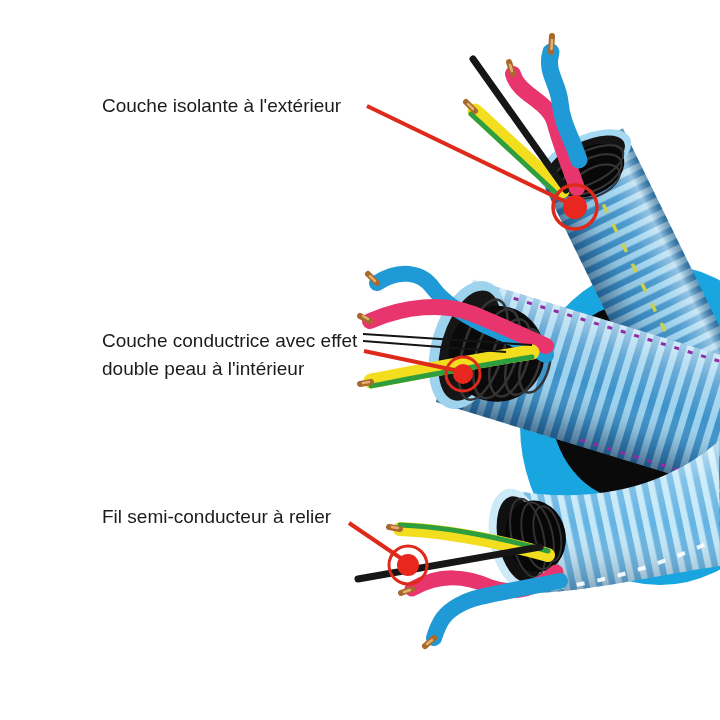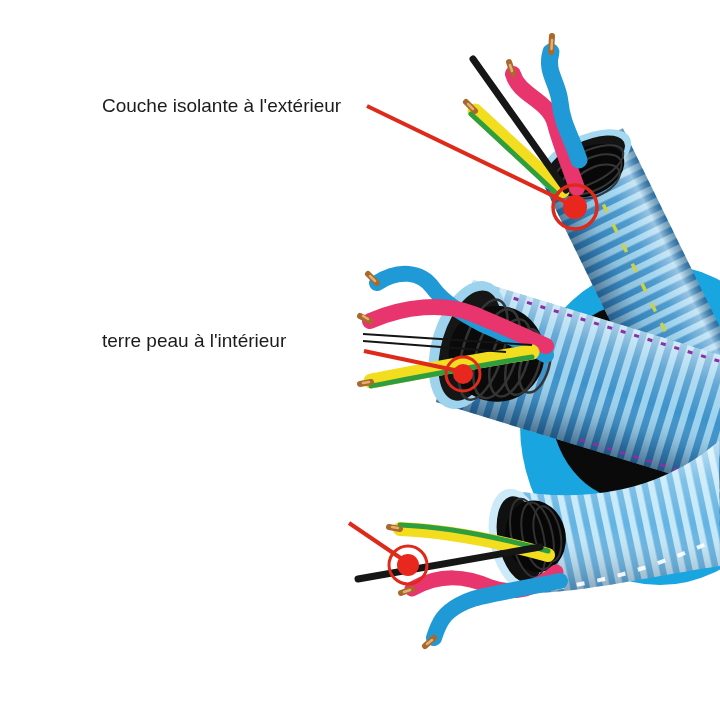--- a/index.html
+++ b/index.html
@@ -158,19 +158,21 @@
       <circle cx="408" cy="565" r="11" fill="#e8281e" stroke="none"></circle>
     </g>
   </g>
 </svg>
 
   <div class="label" style="left:102px;top:92px">
     <span>Couche isolante à l'extérieur</span>
   </div>
 
   <div class="label" style="left:102px;top:327px">
-    <span>terre peau à l'intérieur</span>
+    <span>Couche conductrice avec effet</span>
+    <span>double peau à l'intérieur</span>
   </div>
 
   <div class="label" style="left:102px;top:503px">
+    <span>Fil semi-conducteur à relier</span>
   </div>
 
 </div>
 
 </body></html>

